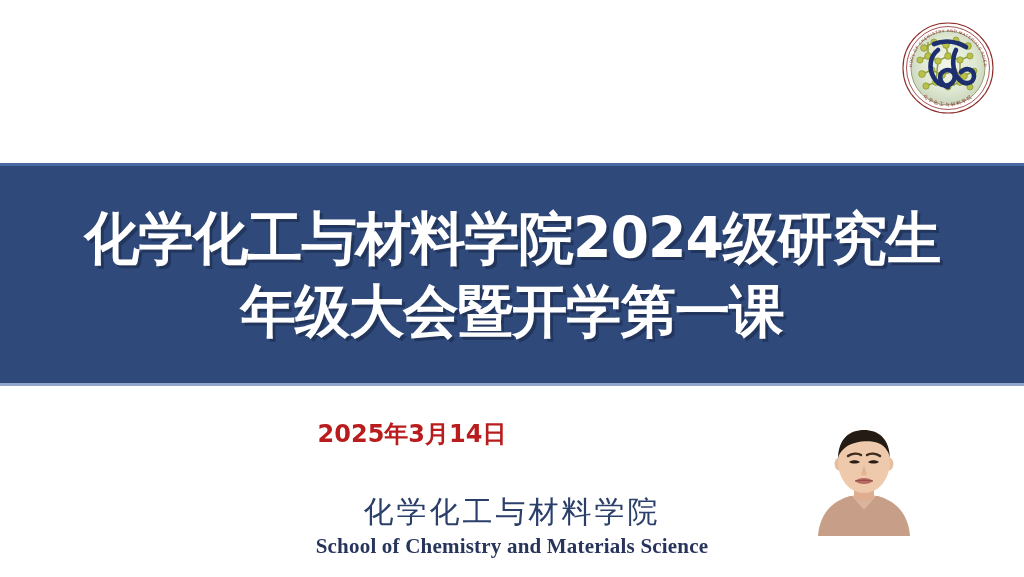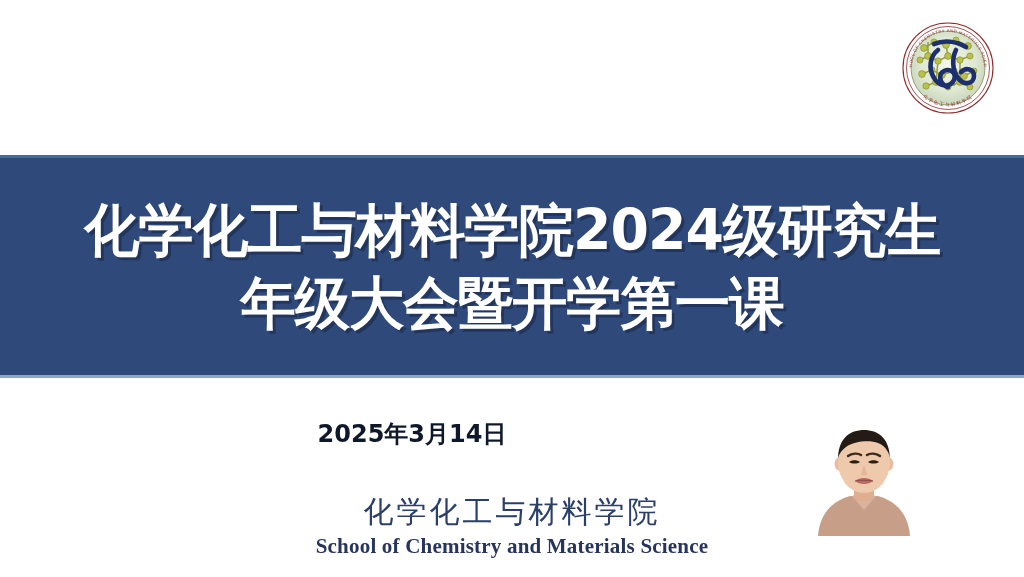--- a/index.html
+++ b/index.html
@@ -27,21 +27,21 @@
     right: 22px;
     width: 108px;
     height: 108px;
   }
   .logo-wrap svg { display: block; width: 108px; height: 108px; }
 
   
   .title-banner {
     position: absolute;
     left: 0;
-    top: 155px;
+    top: 163px;
     width: 1024px;
     height: 223px;
     background: #2f4a7a;
     border-top: 3px solid #4a68a0;
     border-bottom: 3px solid #8fa5cc;
     box-sizing: border-box;
     display: flex;
     flex-direction: column;
     align-items: center;
     justify-content: center;
@@ -61,21 +61,21 @@
   .title-line-1 { font-size: 57px; margin-bottom: 14px; }
   .title-line-2 { font-size: 57px; }
 
   
   .date-text {
     position: absolute;
     left: 0;
     top: 418px;
     width: 824px;
     text-align: center;
-    color: #0f172a;
+    color: #b91c1c;
     font-family: "DejaVu Sans", "Liberation Sans", sans-serif;
     font-weight: 700;
     font-size: 24px;
     letter-spacing: 0px;
   }
 
   
   .footer-block {
     position: absolute;
     left: 0;

